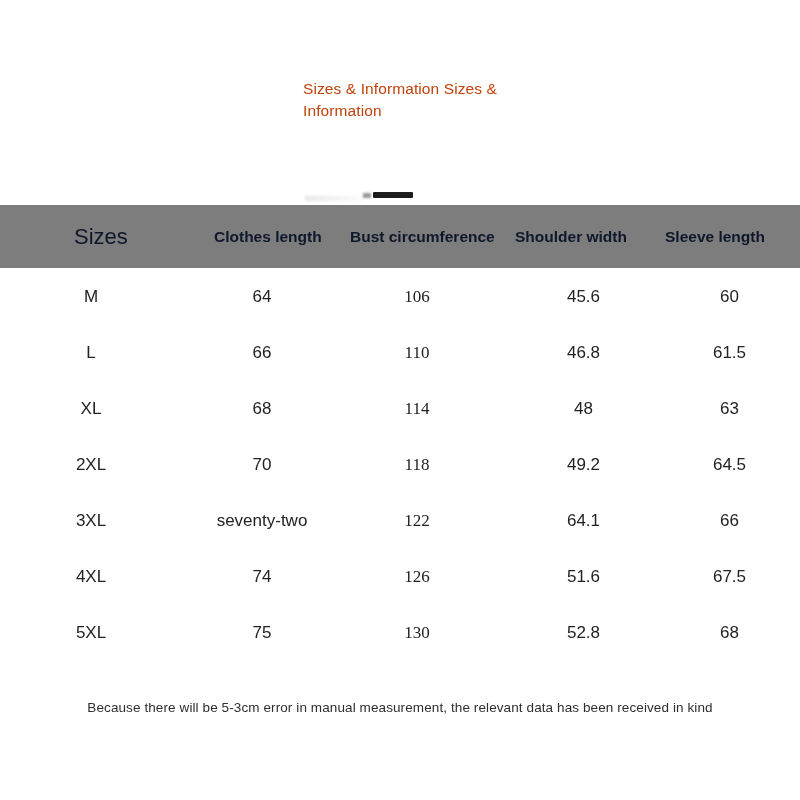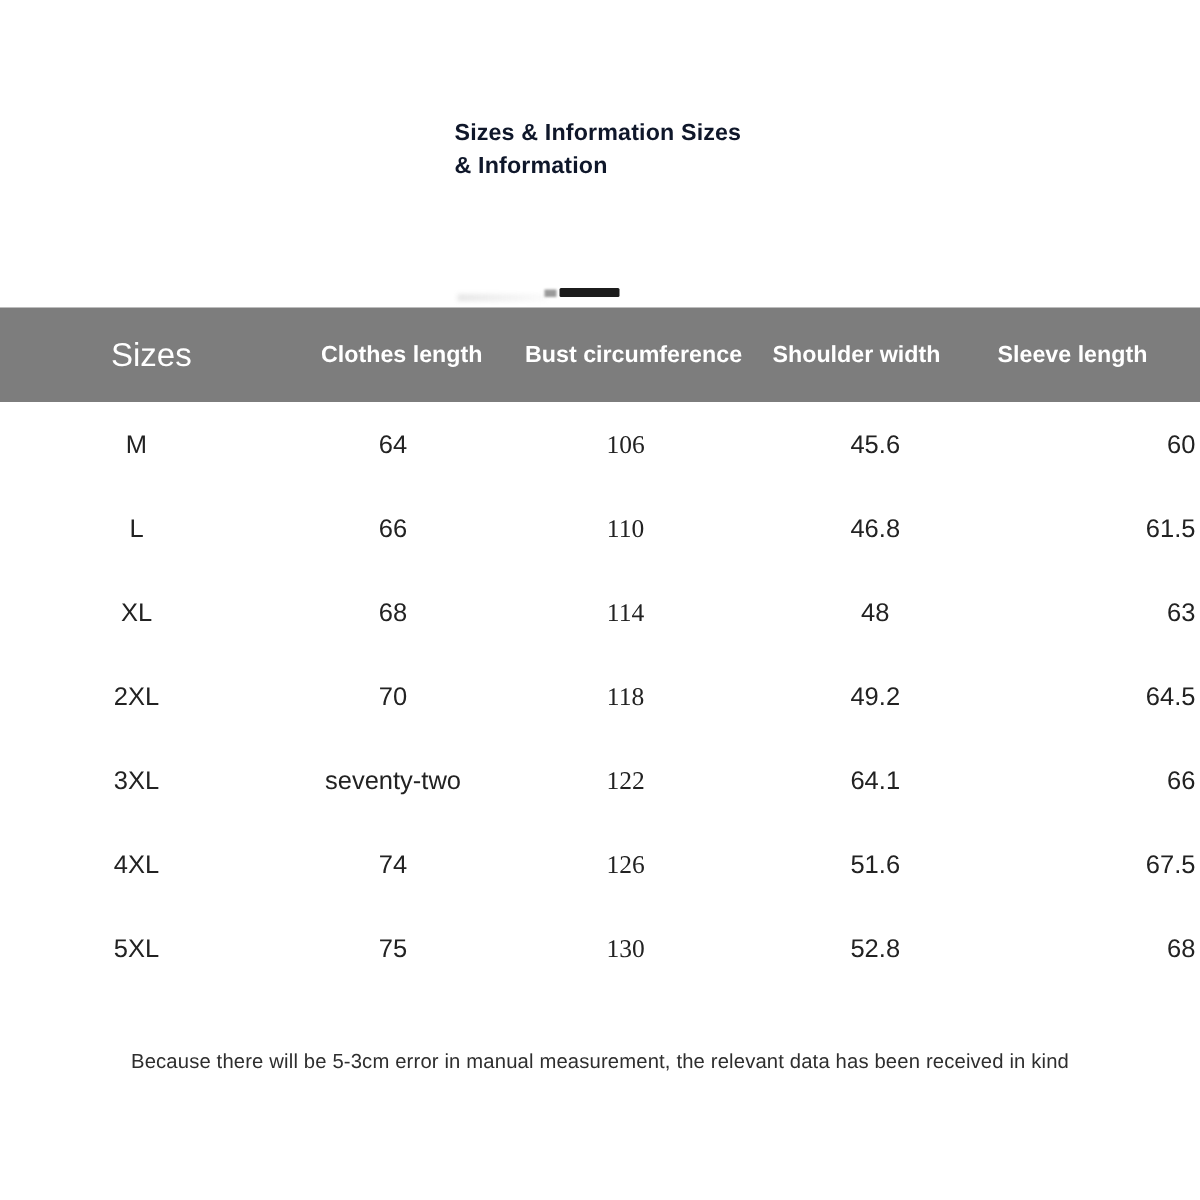--- a/index.html
+++ b/index.html
@@ -24,23 +24,23 @@
   
   .heading-wrap {
     position: absolute;
     left: 303px;
     top: 78px;
     width: 300px;
   }
   .heading-title {
     font-size: 15.5px;
     line-height: 22px;
-    color: #0f172a;
+    color: #c2410c;
     letter-spacing: 0.1px;
-    font-weight: 700;
+    font-weight: 400;
     width: 200px;
   }
   .heading-sub {
     position: absolute;
     left: 0px;
     top: 58px;
     width: 190px;
     height: 12px;
   }
   .blur-line {
@@ -79,21 +79,21 @@
     width: 800px;
   }
   .row {
     display: flex;
     align-items: center;
     width: 800px;
     box-sizing: border-box;
   }
   .row.header {
     background: #7d7d7d;
-    color: #ffffff;
+    color: #0f172a;
     height: 63px;
   }
   .row.body {
     height: 56px;
     background: #ffffff;
     color: #222222;
   }
   .cell {
     box-sizing: border-box;
     font-size: 17px;
@@ -118,21 +118,21 @@
   .row.header .c1 { padding-left: 24px; }
   .row.header .c2 { padding-left: 0px; width: 165px; }
   .row.header .c3 { padding-left: 0px; width: 150px; }
   .row.header .c4 { padding-left: 0px; }
 
   
   .row.body .c0 { text-align: center; padding-left: 0; width: 190px; }
   .row.body .c1 { text-align: center; padding-left: 0; width: 160px; }
   .row.body .c2 { text-align: center; padding-left: 0; width: 160px; font-family: Liberation Serif, serif; }
   .row.body .c3 { text-align: center; padding-left: 0; width: 155px; }
-  .row.body .c4 { text-align: right; padding-left: 0; width: 135px; }
+  .row.body .c4 { text-align: center; padding-left: 0; width: 135px; }
 
   .row.body .c0 { transform: translateX(-4px); }
   .row.body .c1 { transform: translateX(-8px); }
   .row.body .c2 { transform: translateX(-13px); }
   .row.body .c3 { transform: translateX(-4px); }
   .row.body .c4 { transform: translateX(-3px); }
 
   
   .footnote {
     position: absolute;

